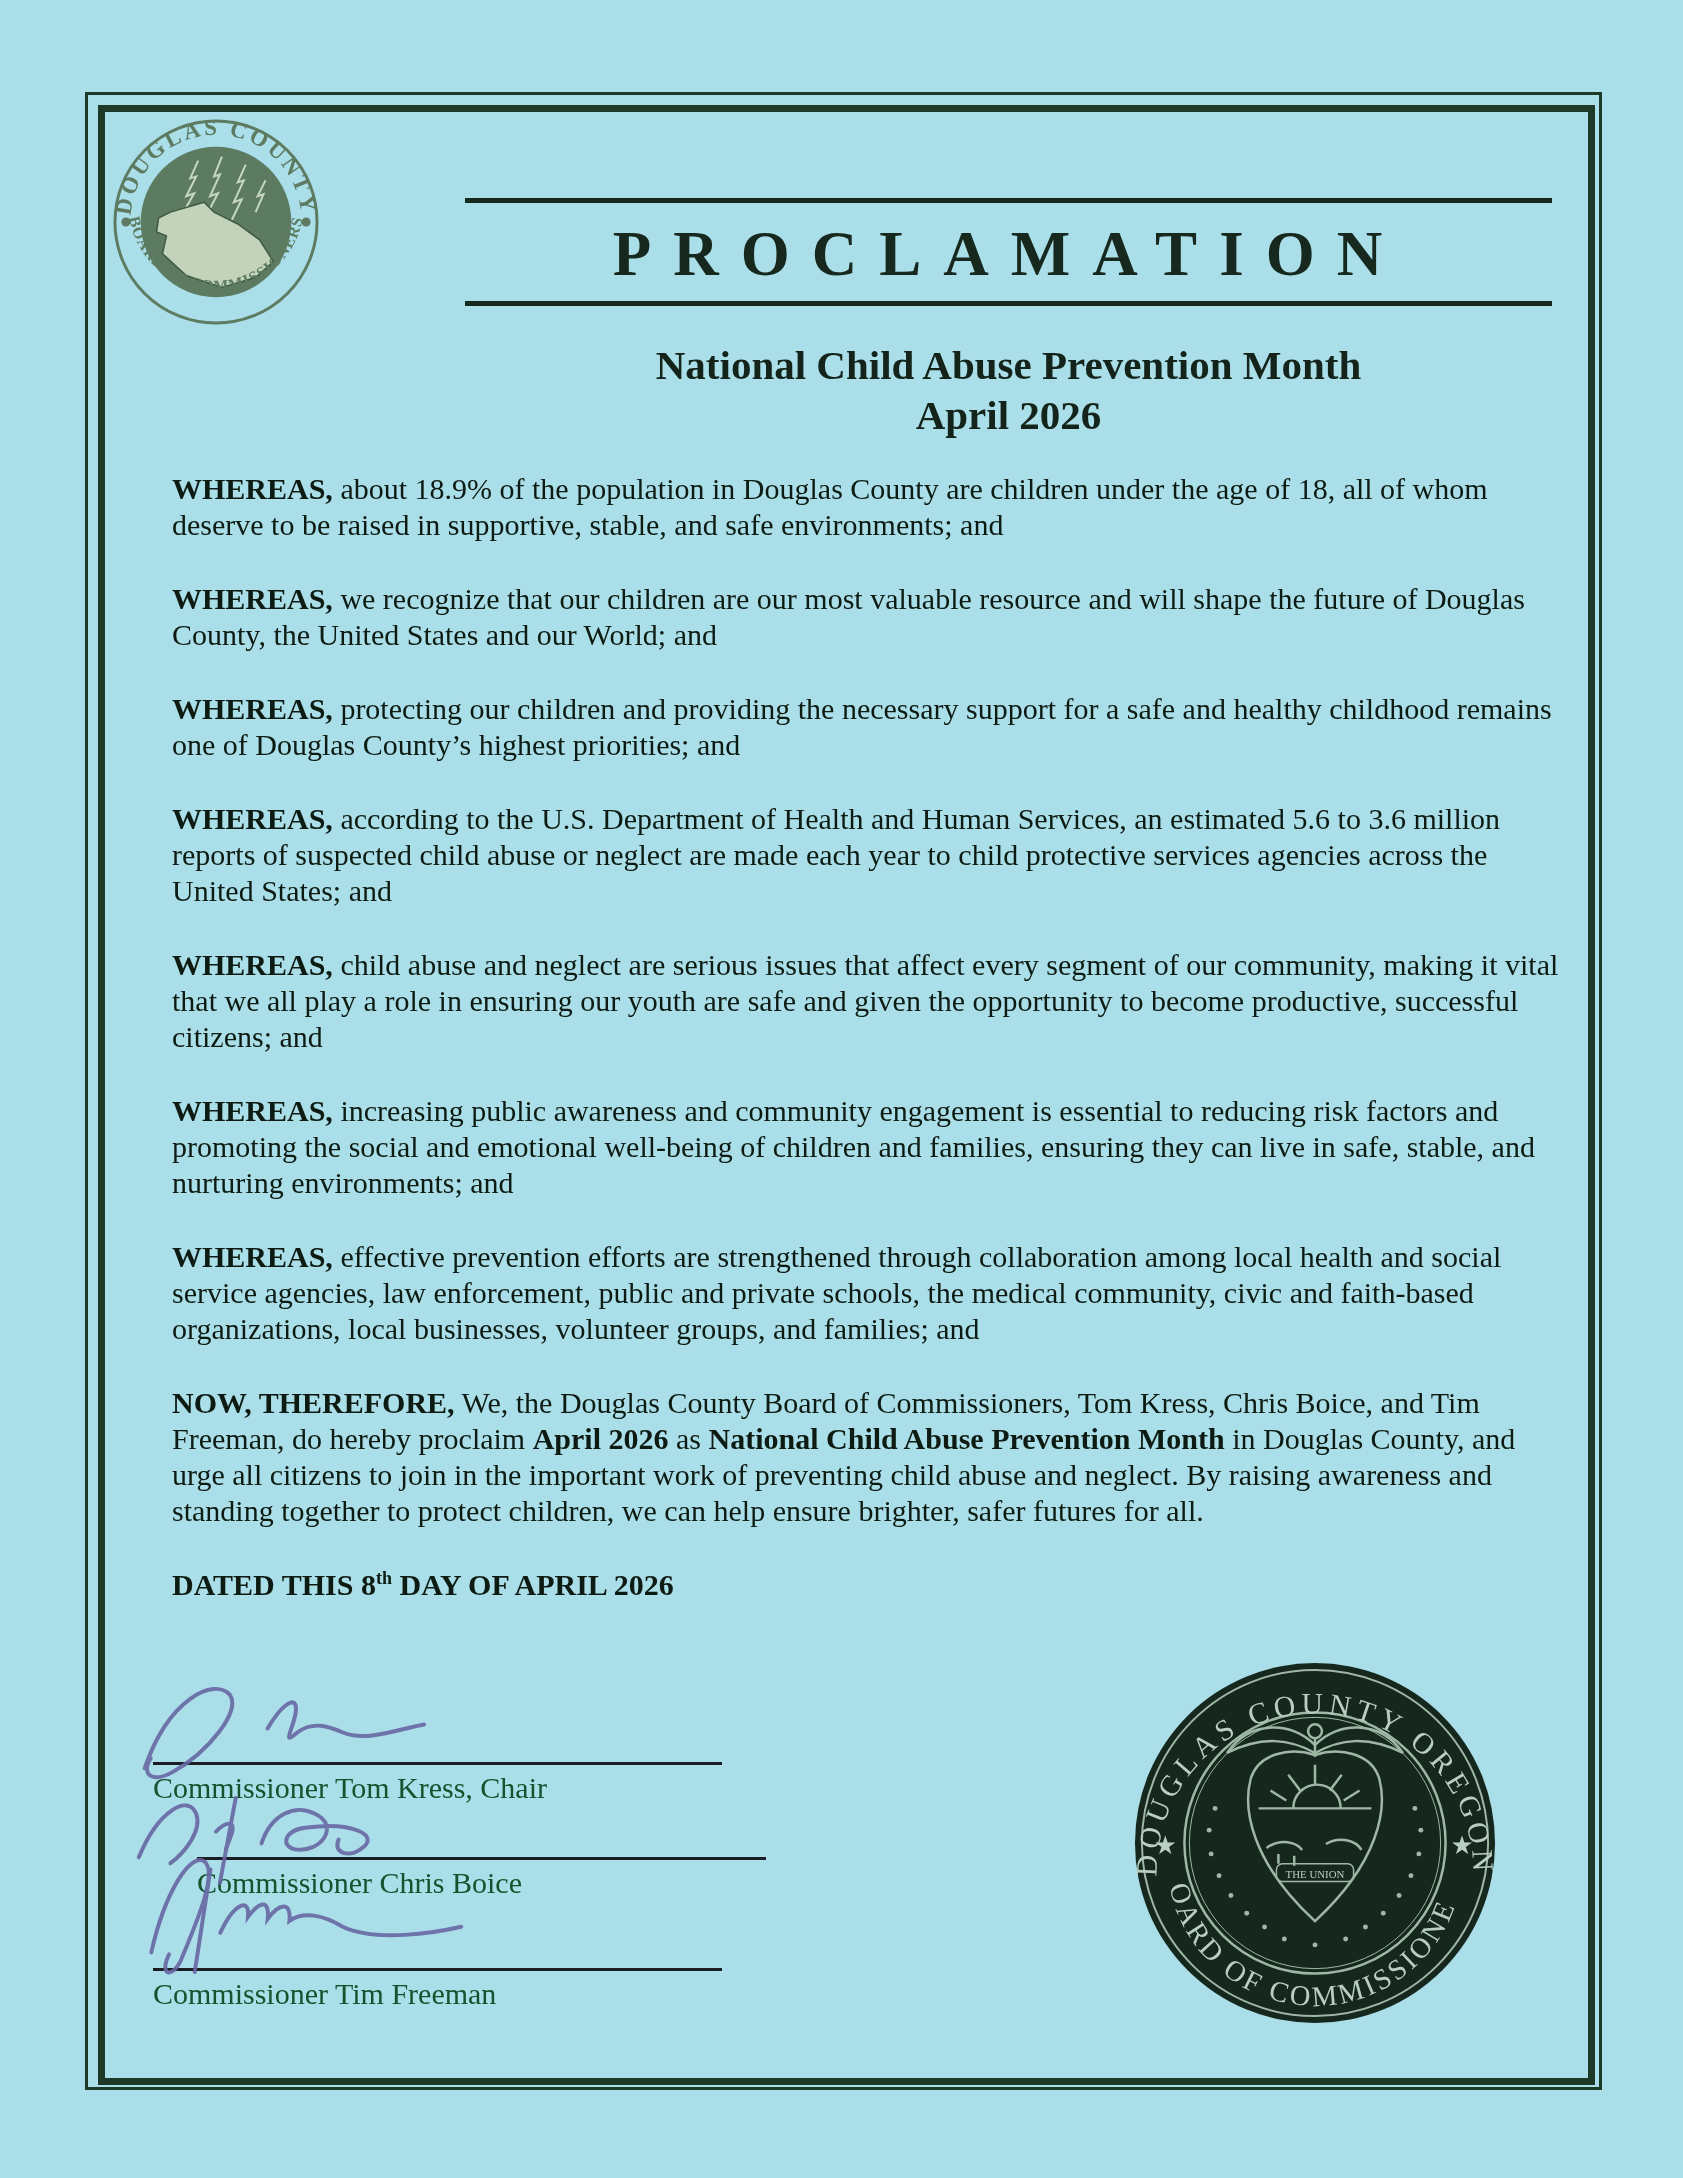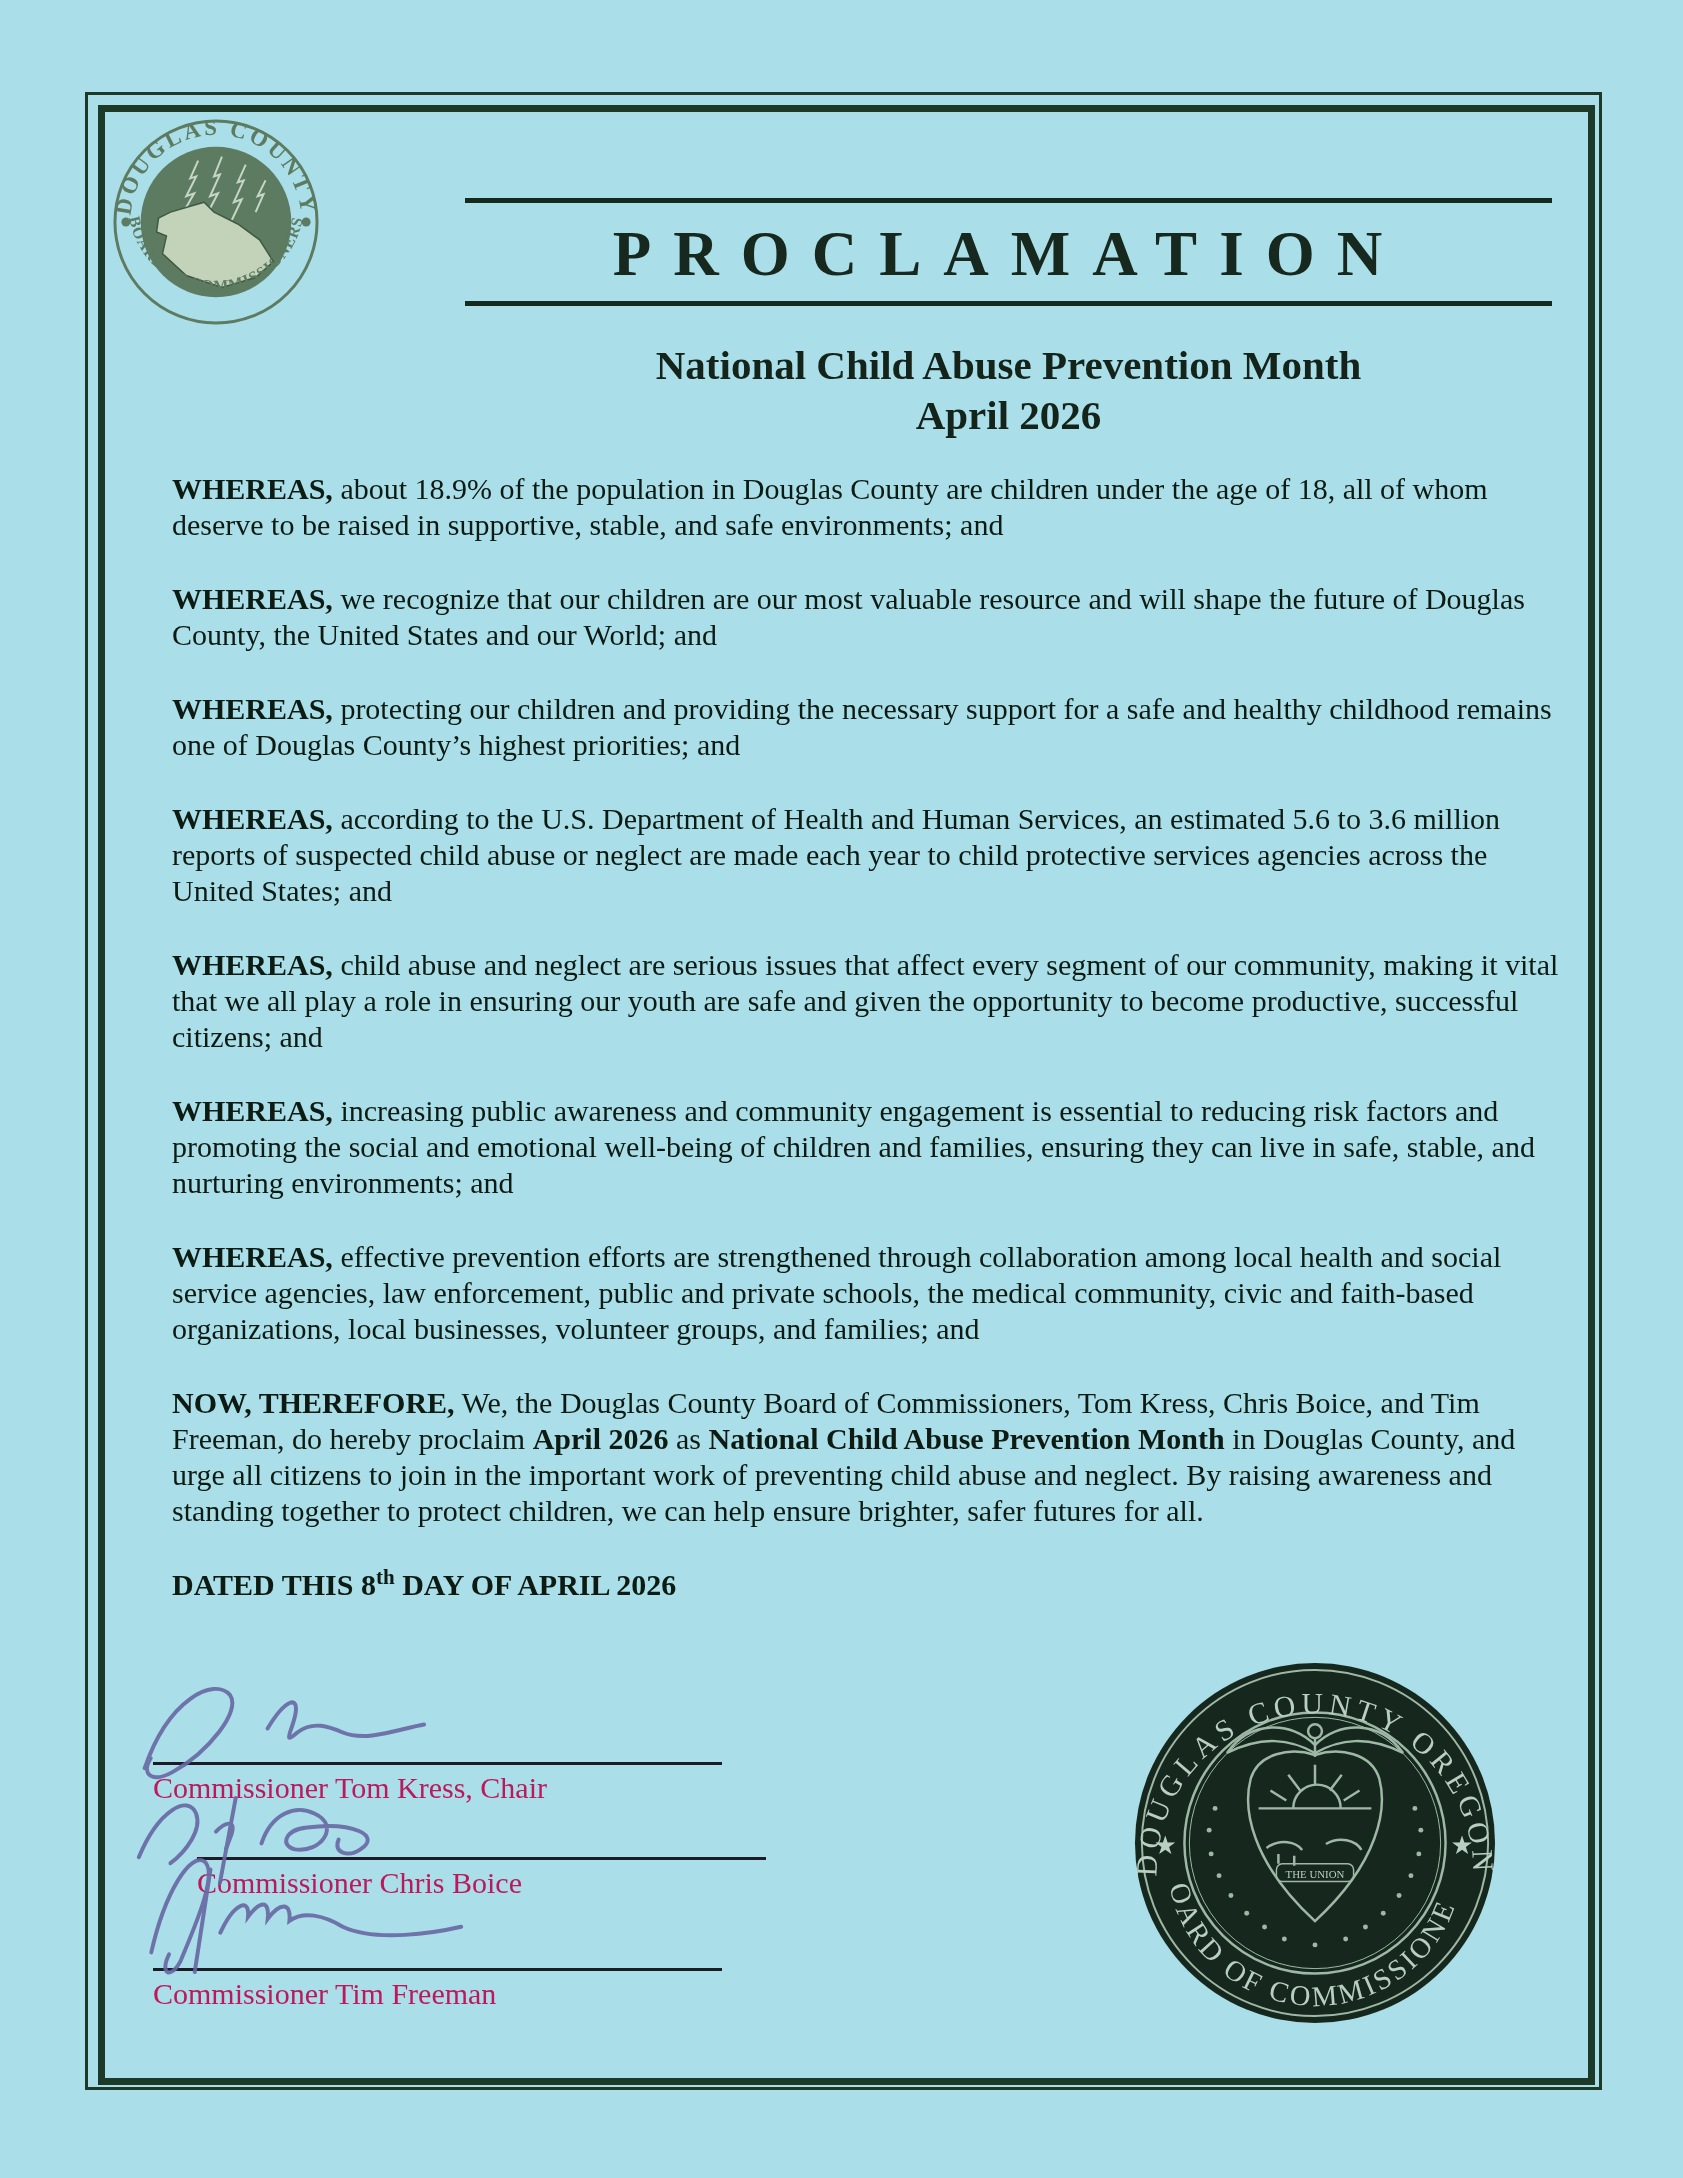--- a/index.html
+++ b/index.html
@@ -20,25 +20,25 @@
     font-size:63px;font-weight:bold;letter-spacing:22px;
     padding:15px 0 10px 0;color:#17291e;
   }
   .subtitle{font-size:41px;font-weight:bold;line-height:50px;color:#14241a;}
   .subtitle-wrap{margin-top:34px;}
   
   .doc-body{position:absolute;left:172px;top:471px;width:1398px;color:#0d1b12;}
   .doc-body p{margin:0 0 38px 0;font-size:30px;line-height:36px;text-align:left;}
   .doc-body b{font-weight:bold;}
   .dated{font-weight:bold;margin-top:8px !important;}
-  .dated sup{font-size:21px;vertical-align:super;line-height:0;}
+  .dated sup{font-size:18px;vertical-align:super;line-height:0;}
   
   .sig-group{position:absolute;left:153px;width:569px;}
   .sig-line{border-bottom:3px solid #1c1c24;width:569px;height:0;}
-  .sig-label{font-size:30px;color:#be185d;margin-top:6px;font-family:"Liberation Serif",serif;}
+  .sig-label{font-size:30px;color:#14532d;margin-top:6px;font-family:"Liberation Serif",serif;}
   .sig-svg{position:absolute;pointer-events:none;}
   
   .county-seal{position:absolute;left:1132px;top:1659px;width:366px;height:368px;}
 </style>
 </head>
 <body>
 
 <div class="page">
 
   <div class="frame-outer"></div>

